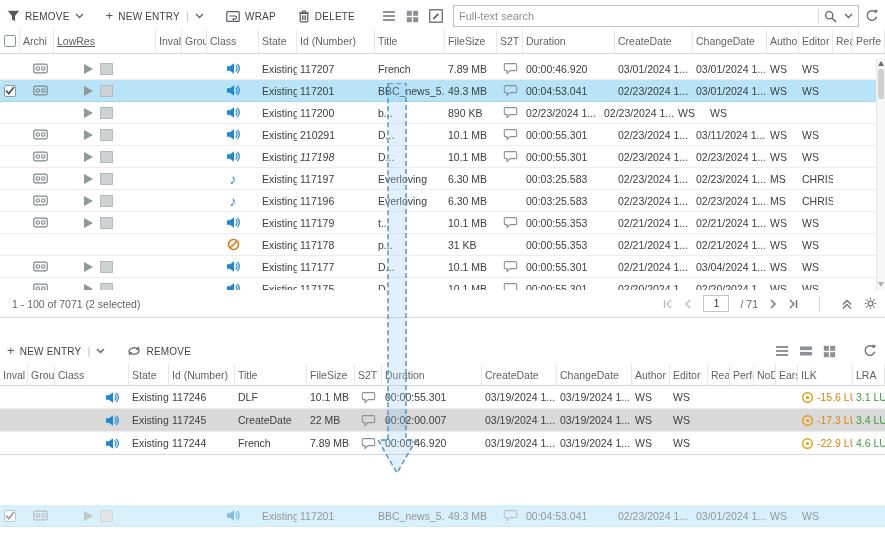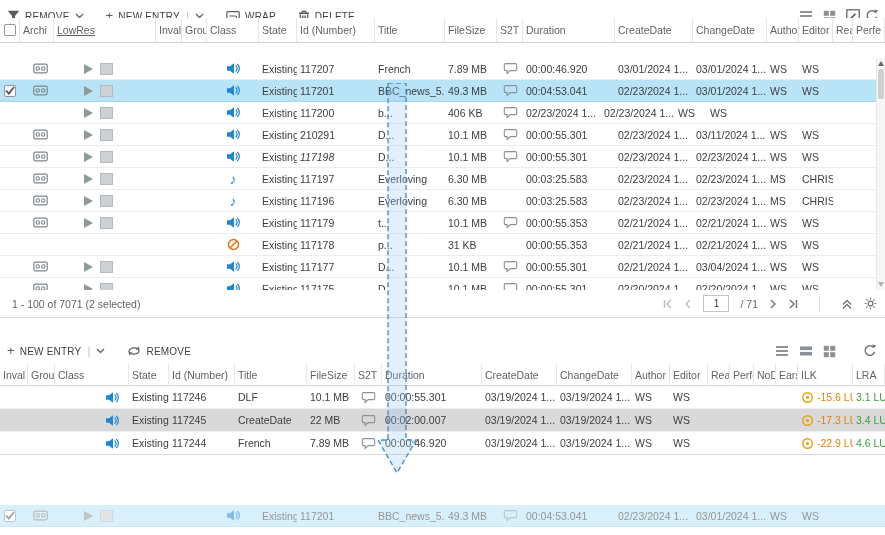--- a/index.html
+++ b/index.html
@@ -46,21 +46,21 @@
   .trow.highlight { background:var(--hl,#d9d9d9); }
   .lufs { color:var(--lufs,#e0820a); }
   .lu { color:var(--lu,#3f9e3f); }
   .note { color:var(--blue,#1f86d2); font-size:14px; line-height:0; }
   .cb { width:12px; height:12px; border:1px solid #8f969b; border-radius:2px; background:#fff;
     display:inline-flex; align-items:center; justify-content:center; }
   .play-tri { width:0; height:0; border-left:9px solid #8e9a93;
     border-top:5.5px solid transparent; border-bottom:5.5px solid transparent; }
   .lowres-box { width:13px; height:12px; background:#ccd1d4; border:1px solid #b4babe; }
 
-  #top-header { top:18px; height:25px;align-items:flex-end; }
+  #top-header { top:29px; height:25px;align-items:flex-end; }
   #top-rows { top:58px; height:232px; }
   #bottom-header { top:364px; height:22px; }
   #bottom-rows { top:386px; height:69px; border-bottom:1px solid #d9d9d9; }
 
   
   #top-scrollbar { position:absolute; right:0; top:58px; width:9px; height:232px;
     background:#f6f6f6; border-left:1px solid #e8e8e8; z-index:6; }
   .sb-up { position:absolute; top:3px; left:1px; width:0; height:0;
     border-left:3.5px solid transparent; border-right:3.5px solid transparent; border-bottom:5px solid #6a6a6a; }
   .sb-down { position:absolute; bottom:3px; left:1px; width:0; height:0;
@@ -157,20 +157,35 @@
           <rect x="0.8" y="7.2" width="5" height="5" fill="#8a9096"></rect>
           <rect x="7.2" y="7.2" width="5" height="5" fill="#8a9096"></rect>
         </svg>
       </span>
     <span class="ic vicon">
         <svg width="14" height="14" viewBox="0 0 14 14">
           <rect x="0.8" y="0.8" width="12.4" height="12.4" fill="none" stroke="#555b60" stroke-width="1.2"></rect>
           <path d="M3.6,9.4 L8.8,4.2 L10,5.4 L4.8,10.6 Z" fill="#555b60"></path>
         </svg>
       </span>
+    <div class="search-wrap">
+      <input placeholder="Full-text search" style="">
+      <span class="vsep"></span>
+      <span class="ic">
+          <svg width="13" height="13" viewBox="0 0 13 13">
+            <circle cx="5.2" cy="5.2" r="3.6" fill="none" stroke="#5f6560" stroke-width="1.3"></circle>
+            <line x1="8" y1="8" x2="12" y2="12" stroke="#5f6560" stroke-width="1.5"></line>
+          </svg>
+        </span>
+      <span class="ic" style="margin-left:7px;">
+          <svg width="9" height="6" viewBox="0 0 9 6">
+            <polyline points="1,1 4.5,4.5 8,1" fill="none" stroke="#5f656b" stroke-width="1.3"></polyline>
+          </svg>
+        </span>
+    </div>
     <span class="ic">
         <svg width="14" height="14" viewBox="0 0 14 14">
           <path d="M11.6,7.8 A4.8,4.8 0 1 1 10.4,3.2" fill="none" stroke="#6b7278" stroke-width="1.4"></path>
           <polygon points="9.2,0.6 13.2,1.4 10.6,4.6" fill="#6b7278"></polygon>
         </svg>
       </span>
   </div>
 
   <div id="top-header" class="thead">
       <div class="cell th check" style="width: 20px;">
@@ -348,21 +363,21 @@
         <div class="cell state" style="width: 38px;">
           <span class="txt">Existing</span>
         </div>
         <div class="cell id" style="width: 78px;">
           <span class="txt">117200</span>
         </div>
         <div class="cell title" style="width: 70px;">
           <span class="txt">b...</span>
         </div>
         <div class="cell filesize" style="width: 52px;">
-          <span class="txt">406 KB</span>
+          <span class="txt">890 KB</span>
         </div>
         <div class="cell s2t" style="width: 26px;">
           <span class="ic">
             <svg width="15" height="13" viewBox="0 0 15 13">
               <path d="M2.6,1.6 h9.8 a1.3,1.3 0 0 1 1.3,1.3 v4.4 a1.3,1.3 0 0 1 -1.3,1.3 H7.2 l-3.1,2.9 V8.6 H2.6 a1.3,1.3 0 0 1 -1.3,-1.3 V2.9 a1.3,1.3 0 0 1 1.3,-1.3 Z" fill="none" stroke="#8a9299" stroke-width="1.1"></path>
             </svg>
           </span>
         </div>
         <div class="cell createdate" style="width: 78px;">
           <span class="txt">02/23/2024 1...</span>

